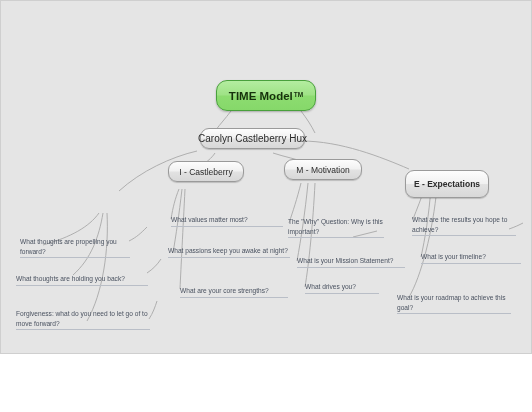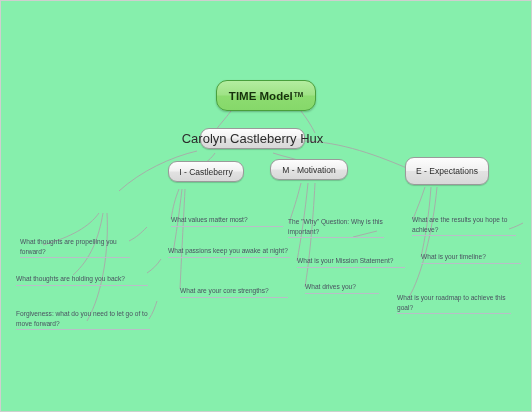--- a/index.html
+++ b/index.html
@@ -3,22 +3,22 @@
 <meta charset="utf-8">
 <style>
   html, body {
     margin: 0;
     padding: 0;
     background: #ffffff;
   }
   #canvas {
     position: relative;
     width: 532px;
-    height: 412px;
-    background: #86efac;
+    height: 354px;
+    background: #e5e5e5;
     border: 1px solid #cfcfcf;
     box-sizing: border-box;
     overflow: hidden;
     font-family: "Liberation Sans", sans-serif;
   }
   #wires {
     position: absolute;
     left: 0;
     top: 0;
     width: 532px;
@@ -49,21 +49,21 @@
     box-shadow: 0 1px 2px rgba(0,0,0,0.25);
   }
   .node-root .tm {
     font-size: 6.5px;
     font-weight: bold;
     vertical-align: top;
     position: relative;
     top: -1px;
     margin-left: 1px;
   }
-  .node-person { font-size: 13px; }
+  .node-person { font-size: 10px; }
   .node-branch { font-size: 8.5px; }
   .leaf {
     position: absolute;
     box-sizing: border-box;
     color: #4a5260;
     font-size: 6.6px;
     line-height: 1.45;
     border-bottom: 1px solid #b9bec7;
     padding-bottom: 1px;
     z-index: 2;
@@ -118,25 +118,25 @@
 
   <div class="node node-person" style="left:199px; top:127px; width:105px; height:21px;">
     <span>Carolyn Castleberry Hux</span>
   </div>
 
 
   <div class="node node-branch" style="left:167px; top:160px; width:76px; height:21px;">
     <span>I - Castleberry</span>
   </div>
 
-  <div class="node node-branch" style="left:269px; top:158px; width:78px; height:21px;">
+  <div class="node node-branch" style="left:283px; top:158px; width:78px; height:21px;">
     <span>M - Motivation</span>
   </div>
 
-  <div class="node node-branch" style="left:404px; top:156px; width:84px; height:28px;">
+  <div class="node node-branch" style="left:404px; top:169px; width:84px; height:28px;font-weight:bold;">
     <span>E - Expectations</span>
   </div>
 
   <div class="leaf" style="left:19px; top:236px; width:110px;">What thoughts are propelling you forward?</div>
   <div class="leaf" style="left:15px; top:273px; width:132px;">What thoughts are holding you back?</div>
   <div class="leaf" style="left:15px; top:308px; width:134px;">Forgiveness: what do you need to let go of to move forward?</div>
 
   <div class="leaf" style="left:170px; top:214px; width:112px;">What values matter most?</div>
   <div class="leaf" style="left:167px; top:245px; width:122px;">What passions keep you awake at night?</div>
   <div class="leaf" style="left:179px; top:285px; width:108px;">What are your core strengths?</div>

